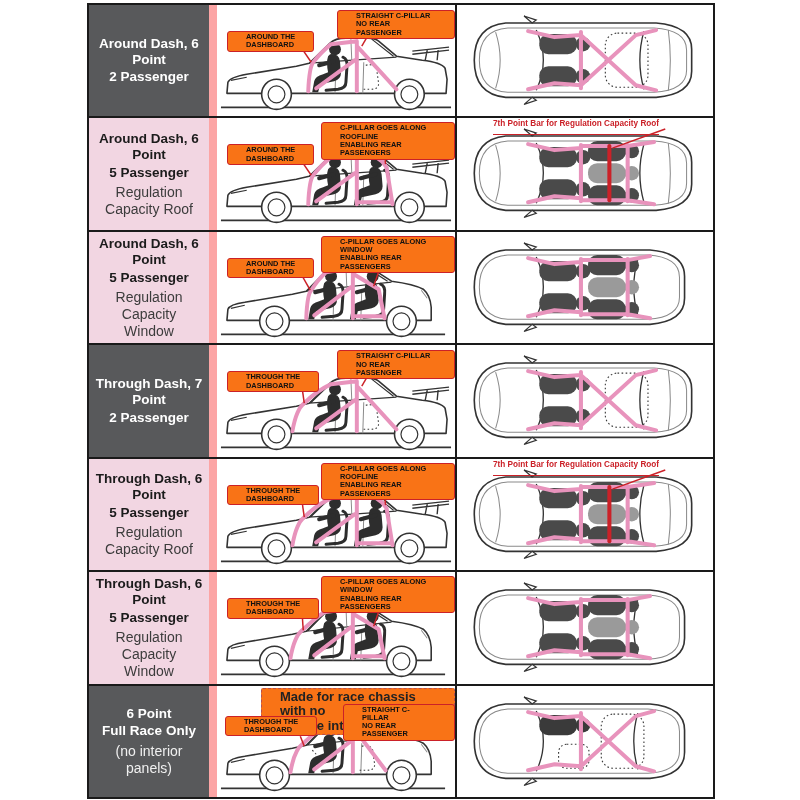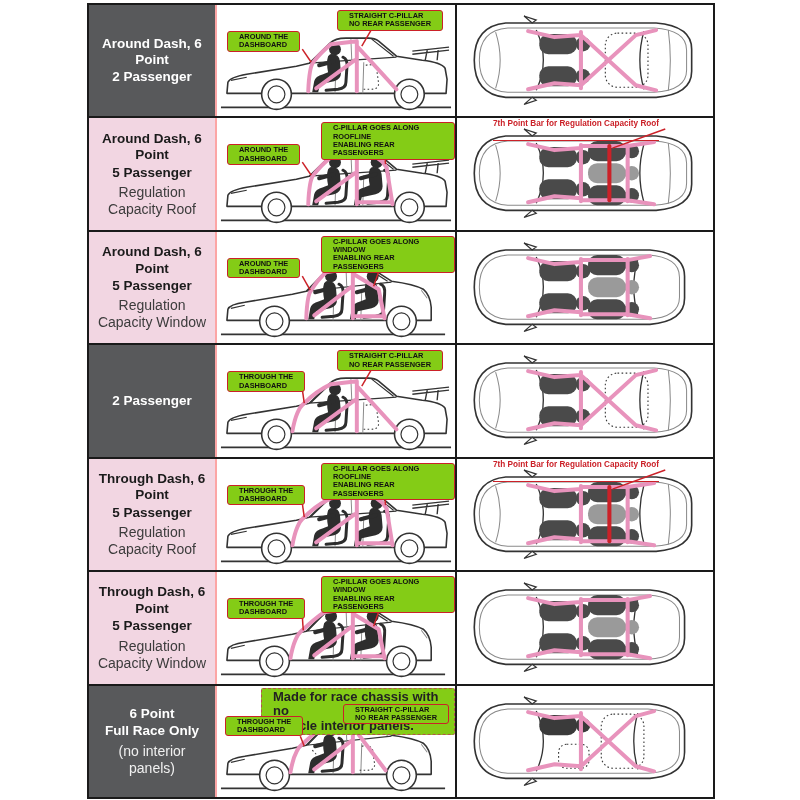--- a/index.html
+++ b/index.html
@@ -3,38 +3,38 @@
 <meta charset="utf-8">
 <style>
   html,body{margin:0;padding:0;background:#ffffff;}
   body{font-family:"Liberation Sans", sans-serif;}
   #stage{position:relative;width:800px;height:800px;background:#fff;overflow:hidden;}
   #cage-table{position:absolute;left:87px;top:3px;width:624px;height:792px;
     border:2px solid #1a1a1a;display:flex;flex-direction:column;background:#fff;box-sizing:content-box;}
   .row{flex:1 1 0;display:flex;border-bottom:2.5px solid #1a1a1a;min-height:0;}
   .row:last-child{border-bottom:none;}
   .cell{position:relative;box-sizing:border-box;min-width:0;}
-  .label{width:128px;border-right:2px solid #fca5a5;display:flex;flex-direction:column;
+  .label{width:128px;border-right:8px solid #fca5a5;display:flex;flex-direction:column;
     align-items:center;justify-content:center;text-align:center;padding:4px 6px;gap:1px;}
   .theme-gray .label{background:#58595b;color:#ffffff;}
   .theme-pink .label{background:#f2d6e2;color:#1b1b1b;}
   .t{font-weight:bold;font-size:13.5px;line-height:1.22;}
   .t:empty{display:none;}
   .sub{font-weight:normal;font-size:14px;line-height:1.2;margin-top:2px;color:#3c3c3c;}
   .theme-gray .sub{color:#f0f0f0;font-weight:normal;}
   .sub:empty{display:none;}
   .side{width:240px;border-right:2px solid #1a1a1a;background:#fff;}
   .topv{flex:1;background:#fff;}
   .side svg,.topv svg{position:absolute;inset:0;width:100%;height:100%;}
-  .callout{position:absolute;background:#84cc16;border:1.6px solid #cb2128;border-radius:3px;
-    padding:1px 11px;font-size:7.4px;font-weight:bold;line-height:1.12;color:#111;
+  .callout{position:absolute;background:#f97316;border:1.6px solid #cb2128;border-radius:3px;
+    padding:1px 18px;font-size:7.4px;font-weight:bold;line-height:1.12;color:#111;
     white-space:pre-line;z-index:3;}
   .callout.dashed{border:1.4px dashed #b65050;font-weight:bold;color:#222;border-radius:2px;}
   .red-note{position:absolute;top:1px;left:36px;color:#cb2128;font-size:8.2px;font-weight:bold;
-    white-space:nowrap;border-bottom:1.2px solid #cb2128;padding-bottom:12px;z-index:3;text-align:right;}
+    white-space:nowrap;border-bottom:1.2px solid #cb2128;padding-bottom:6px;z-index:3;text-align:right;}
   
   .cage{stroke:#e893bc;stroke-width:4;fill:none;stroke-linecap:round;stroke-linejoin:round;}
   .leader{stroke:#cb2128;stroke-width:1.5;fill:none;}
   .redbar{stroke:#cb2128;stroke-width:4;fill:none;stroke-linecap:round;}
   .dots{stroke:#3a3a3a;stroke-width:1.1;fill:none;stroke-dasharray:1.6 2.4;}
 </style>
 </head>
 <body>
 
 <div id="stage">
@@ -185,20 +185,21 @@
         <use href="#fig-top" transform="translate(162,33)" fill="#4a4a4a"></use>
         <use href="#fig-top" transform="translate(162,55)" fill="#9a9a9a"></use>
         <use href="#fig-top" transform="translate(162,77)" fill="#4a4a4a"></use>
         <path class="cage" d="M70,26 L96,32 L122,30 M70,84 L96,78 L122,80 M122,27 L122,83 M122,28 L168,28 M122,82 L168,82 M168,27 L168,83 M168,28 L190,24 M168,82 L190,86"></path>
       </svg>
     </div>
   </div>
 
   <div class="row theme-gray">
     <div class="cell label">
+      <div class="t">Through Dash, 7 Point</div>
       <div class="t">2 Passenger</div>
 
     </div>
     <div class="cell side">
       <svg viewBox="0 0 240 111" preserveAspectRatio="none">
         <use href="#sedan-side"></use>
         <path class="dots" d="M150,60 Q159,58 161,64 L163,78 Q163,84 155,84 L147,84"></path>
         <use href="#fig-side" fill="#2d2d2d"></use>
         <path class="cage" d="M76,86 Q80,64 88,58 Q100,46 115,39 L141,36 L141,86 M100,83 L139,55 M142,42 L181,84"></path>
         <path class="leader" d="M86,44 L88,58"></path>

